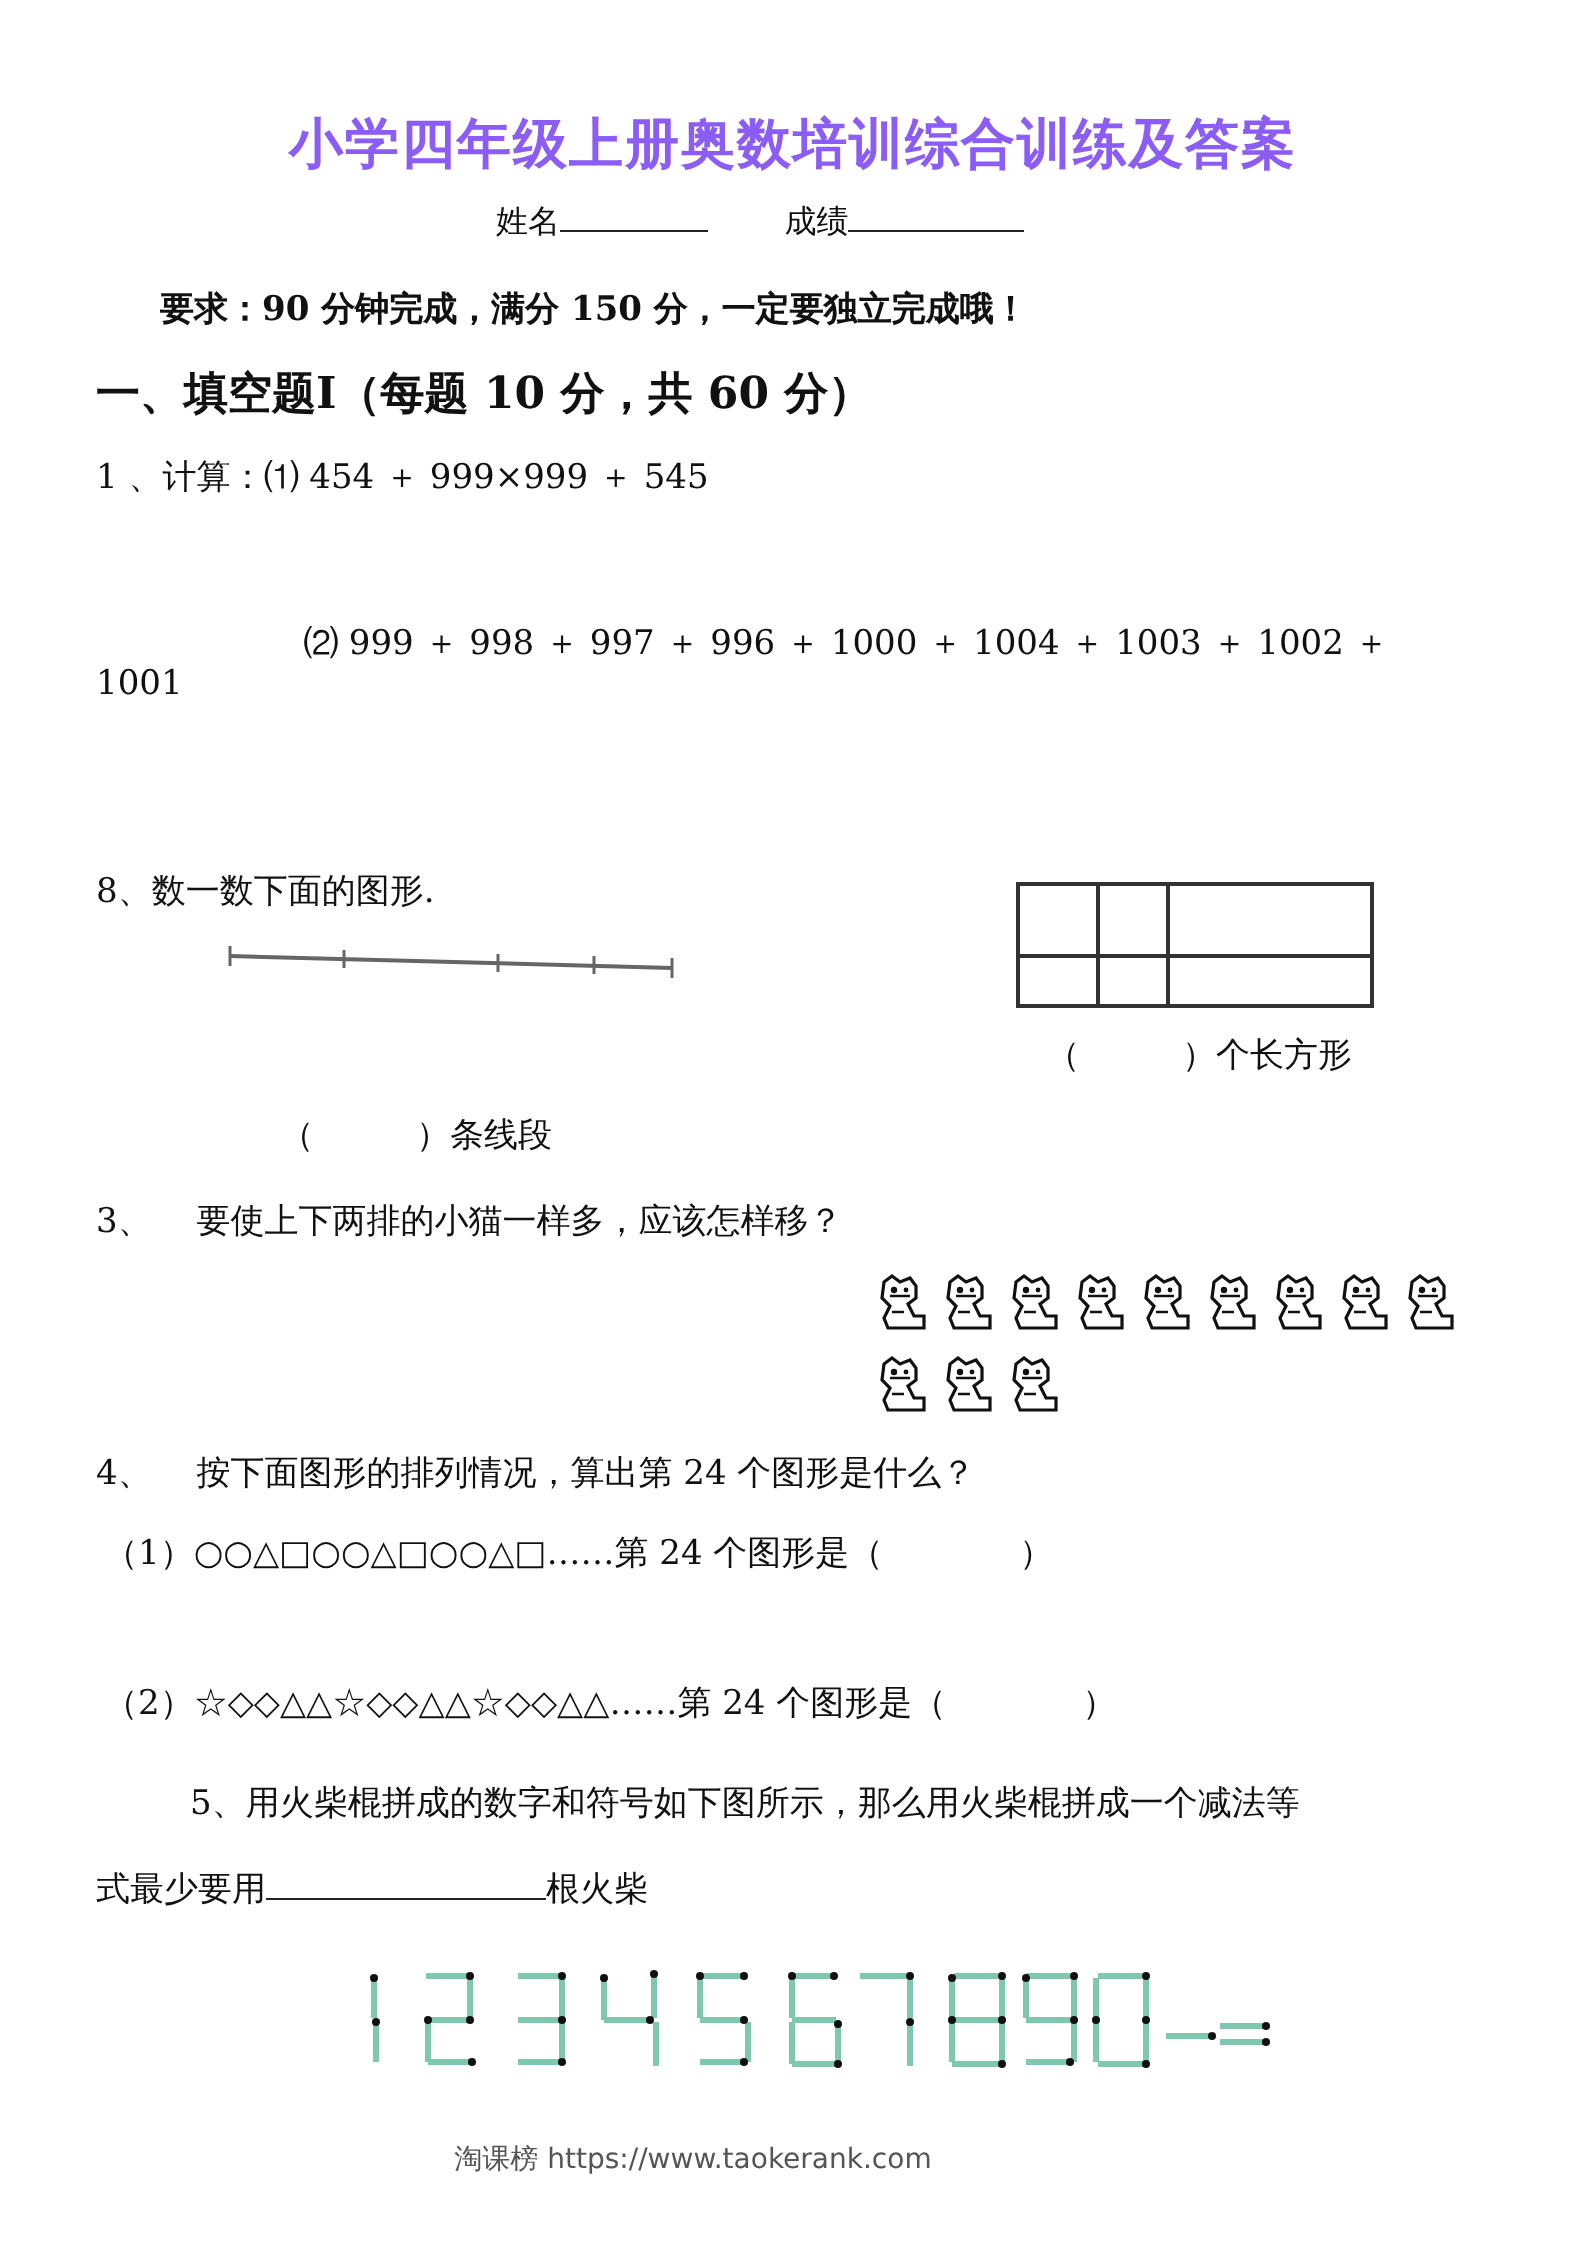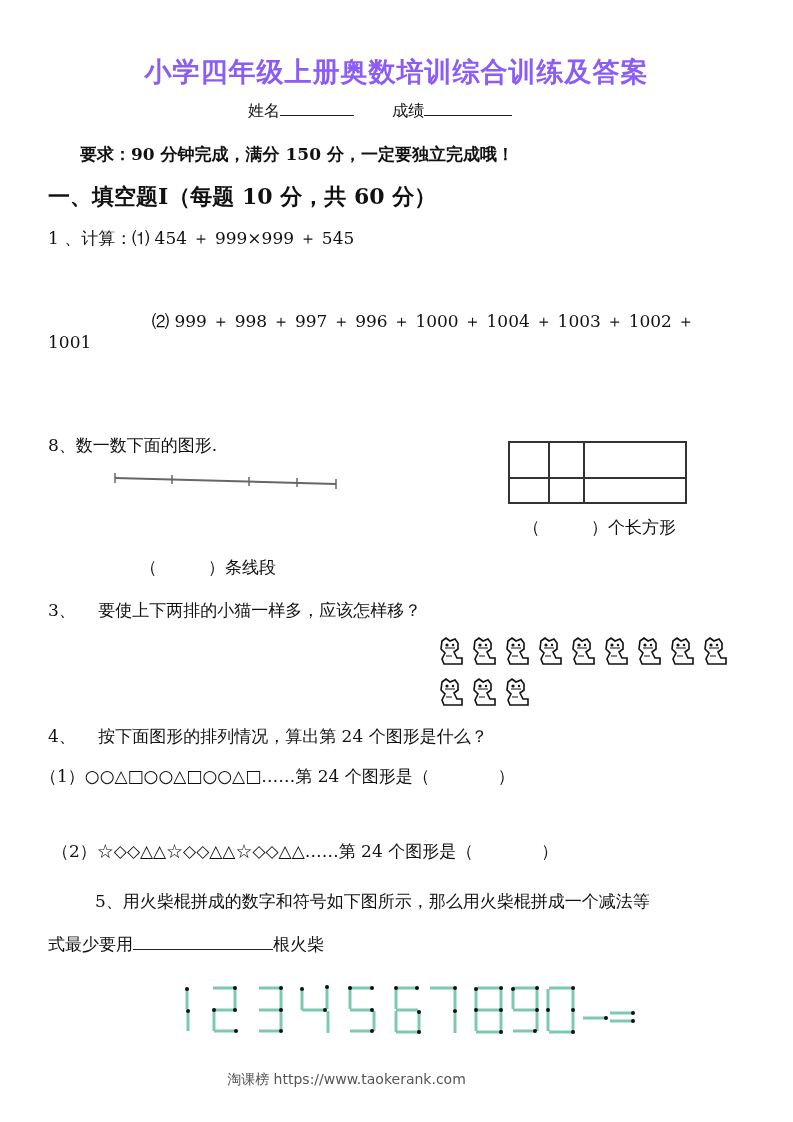--- a/index.html
+++ b/index.html
@@ -129,21 +129,21 @@
       <path d="M9 12 L19 12 M10 20 L16 20" stroke="#111" stroke-width="1.2"></path>
     </svg><svg class="cat" viewBox="0 0 30 30">
       <path d="M6 5 L10 2 L14 5 L19 3 L22 7 L22 13 L18 16 L21 22 L26 22 L26 28 L8 28 L6 23 L9 17 L5 13 Z" fill="none" stroke="#111" stroke-width="1.6"></path>
       <circle cx="11" cy="9" r="1.6" fill="#111"></circle>
       <circle cx="17" cy="9" r="1.2" fill="#111"></circle>
       <path d="M9 12 L19 12 M10 20 L16 20" stroke="#111" stroke-width="1.2"></path>
     </svg>
 </div>
 
 <div class="abs txt" style="left:48px;top:725px;">4、　 按下面图形的排列情况，算出第 24 个图形是什么？</div>
-<div class="abs txt" style="left:40px;top:765px;text-align:center;">（1）○○△□○○△□○○△□……第 24 个图形是（　　　　）</div>
+<div class="abs txt" style="left:52px;top:765px;text-align:center;">（1）○○△□○○△□○○△□……第 24 个图形是（　　　　）</div>
 <div class="abs txt" style="left:52px;top:808px;margin-top:32px;">（2）☆◇◇△△☆◇◇△△☆◇◇△△……第 24 个图形是（　　　　）</div>
 
 <div class="abs txt" style="left:48px;top:890px;margin-left:47px;">5、用火柴棍拼成的数字和符号如下图所示，那么用火柴棍拼成一个减法等</div>
 <div class="abs txt" style="left:48px;top:933px;">
   <span>式最少要用</span><span class="blank-line" style="width:140px;"></span><span>根火柴</span>
 </div>
 
 <svg class="abs" style="left:175px;top:983px;" width="460" height="52">
   <g stroke="#7ec8b0" stroke-width="3" fill="none" stroke-linecap="butt">
 

